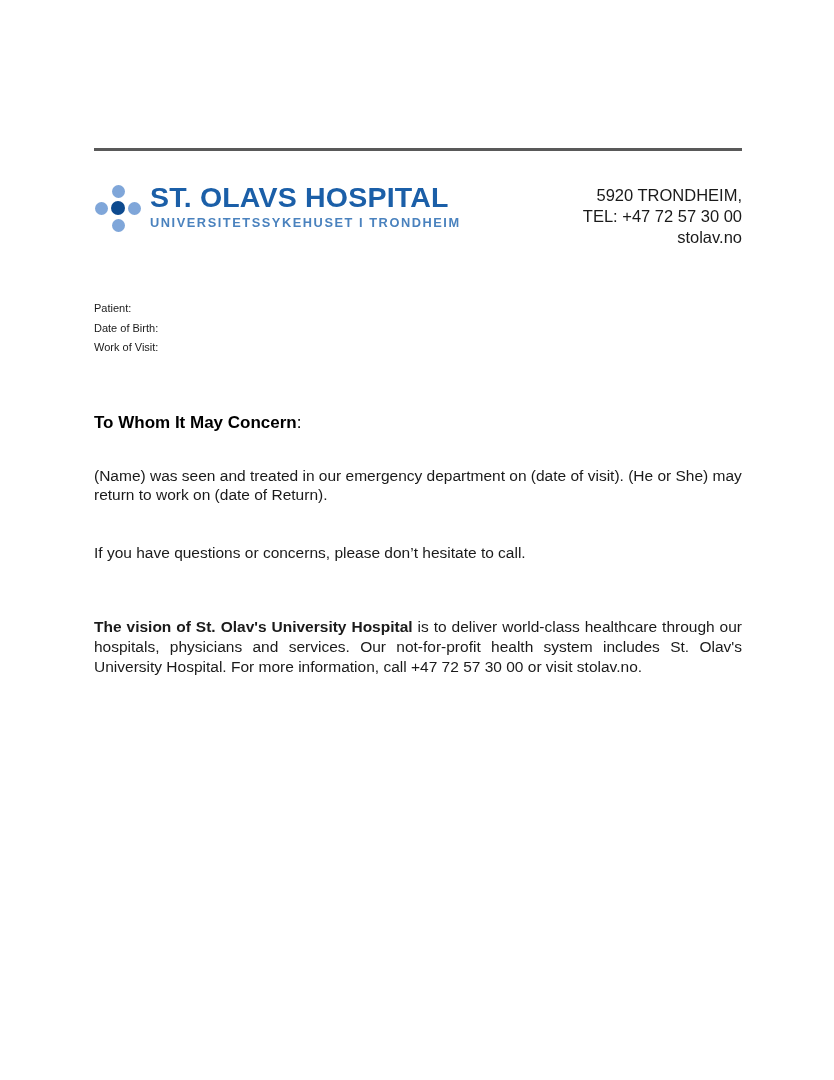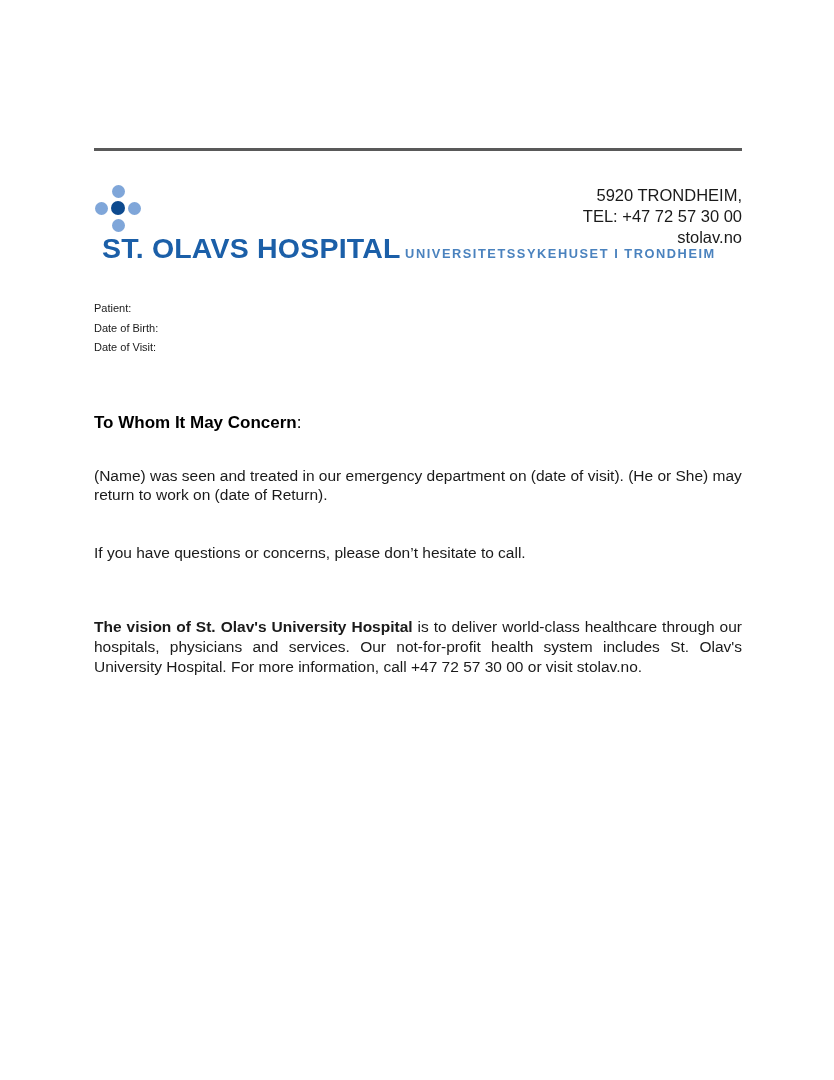--- a/index.html
+++ b/index.html
@@ -55,21 +55,20 @@
     width: 648px;
     height: 80px;
   }
 
   .logo-block {
     position: absolute;
     left: 0;
     top: 0;
     display: flex;
     align-items: flex-start;
-    flex-direction: column;
   }
 
   .logo-dots {
     position: relative;
     width: 48px;
     height: 48px;
     margin-top: 3px;
     flex: 0 0 auto;
   }
   .logo-dots i {
@@ -202,21 +201,21 @@
       <div>5920 TRONDHEIM,</div>
       <div>TEL: +47 72 57 30 00</div>
       <div>stolav.no</div>
     </div>
 
   </div>
 
   <div class="patient-block">
     <div>Patient:</div>
     <div>Date of Birth:</div>
-    <div>Date of Visit:</div>
+    <div>Work of Visit:</div>
   </div>
 
   <div class="salutation"><b>To Whom It May Concern</b><span class="colon">:</span></div>
 
   <p class="para-visit">(Name) was seen and treated in our emergency department on (date of visit). (He or She) may return to work on (date of Return).</p>
 
   <p class="para-call">If you have questions or concerns, please don’t hesitate to call.</p>
 
   <p class="para-vision"><b>The vision of St. Olav's University Hospital</b><span> is to deliver world-class healthcare through our hospitals, physicians and services. Our not-for-profit health system includes St. Olav's University Hospital. For more information, call +47 72 57 30 00 or visit stolav.no.</span></p>
 

